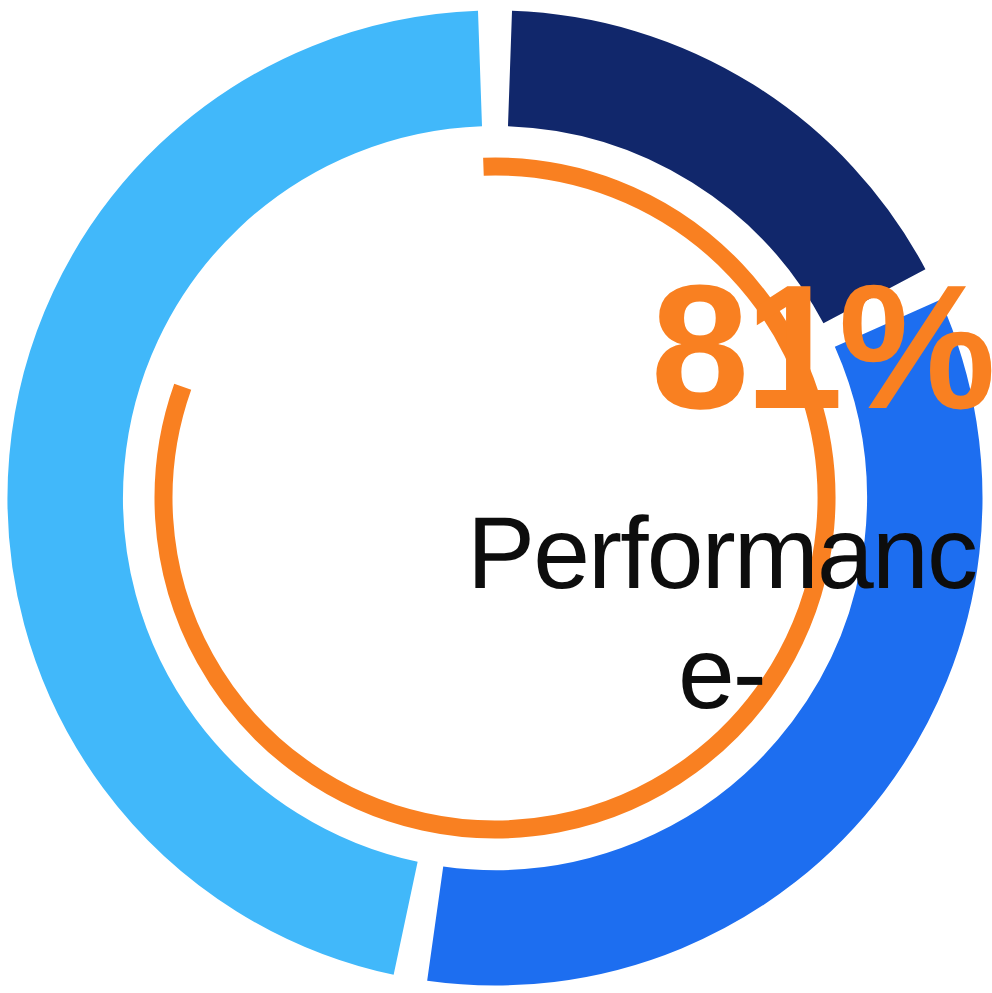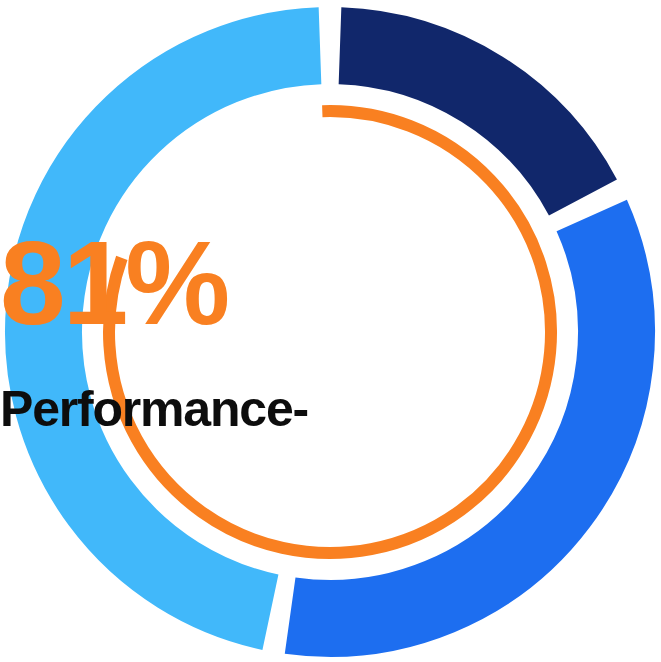--- a/index.html
+++ b/index.html
@@ -27,39 +27,39 @@
     display: block;
   }
   .center-label {
     position: absolute;
     left: 0;
     top: 0;
     width: 661px;
     height: 662px;
     display: flex;
     flex-direction: column;
-    align-items: flex-start;
+    align-items: flex-end;
     justify-content: center;
     pointer-events: none;
     gap: 30px;
   }
   .pct-value {
     font-family: "Liberation Sans", sans-serif;
     font-weight: bold;
     font-size: 118px;
     line-height: 1.0;
     letter-spacing: -3px;
     color: #f98021;
     margin: 0 0 8px 0;
     text-align: center;
   }
   .pct-caption {
     font-family: "Liberation Sans", sans-serif;
-    font-weight: bold;
-    font-size: 50px;
+    font-weight: normal;
+    font-size: 68px;
     line-height: 1.18;
     letter-spacing: -1.2px;
     color: #0d0d0d;
     margin: 0;
     text-align: center;
     max-width: 360px;
     word-break: break-word;
   }
 </style>
 </head>

